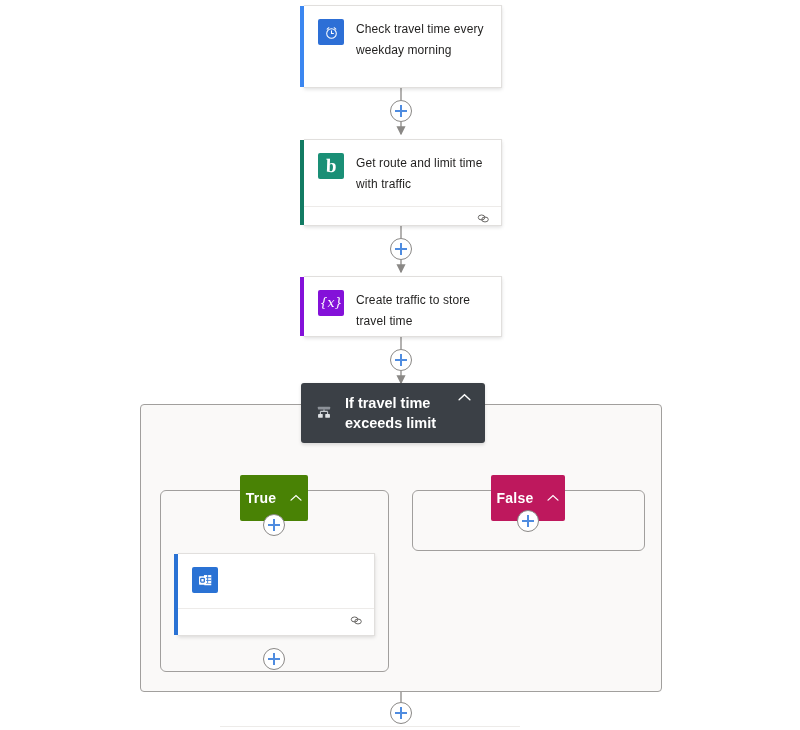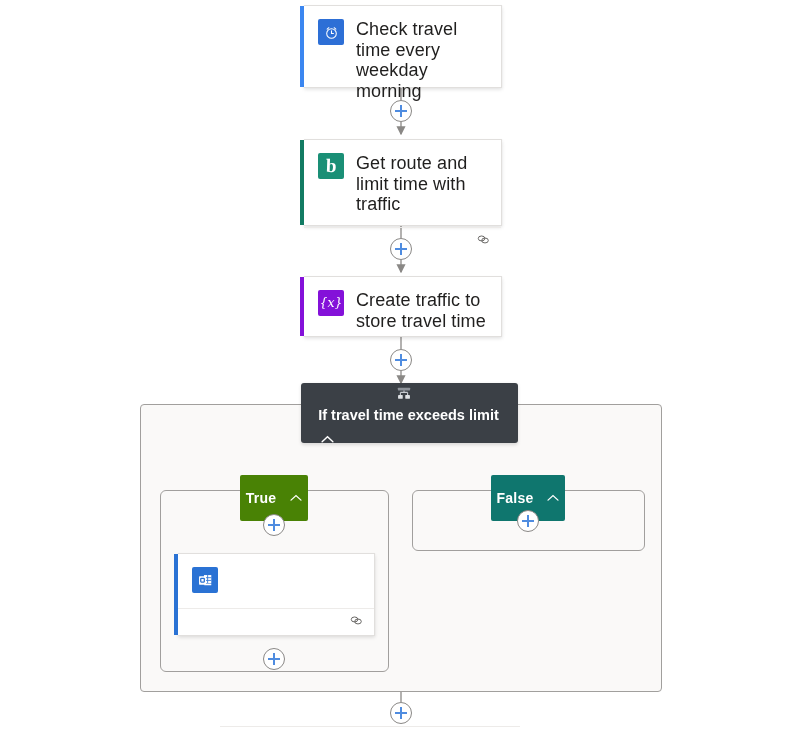--- a/index.html
+++ b/index.html
@@ -78,21 +78,21 @@
     height: 26px;
     flex: 0 0 26px;
     border-radius: 2px;
     margin-right: 12px;
     margin-top: 1px;
     display: flex;
     align-items: center;
     justify-content: center;
   }
   .card-title {
-    font-size: 18px;
+    font-size: 12px;
     line-height: 20.5px;
     color: #201f1e;
     font-weight: 400;
     letter-spacing: .1px;
     padding-top: 1px;
   }
   .card-footer {
     border-top: 1px solid #edebe9;
     height: 26px;
     flex: 0 0 26px;
@@ -157,21 +157,21 @@
     position: absolute;
     box-sizing: border-box;
     display: flex;
     align-items: center;
     justify-content: center;
     border-radius: 2px;
     height: 46px;
     padding: 0 12px;
   }
   .pill-true  { background: #498205; }
-  .pill-false { background: #0f766e; }
+  .pill-false { background: #be185d; }
   .pill-label {
     color: #ffffff;
     font-size: 14px;
     font-weight: 700;
     letter-spacing: .2px;
   }
   .pill-chevron { margin-left: 14px; display: flex; }
 
   
   .plus {
@@ -281,21 +281,21 @@
   <div class="card" style="left:304px; top:276px; width:198px; height:61px;">
     <div class="card-accent" style="background:#8411d9;"></div>
     <div class="card-head">
       <div class="card-icon ic-var">
         <span class="var-glyph">{x}</span>
       </div>
       <div class="card-title">Create traffic to store travel time</div>
     </div>
   </div>
 
-  <div class="cond-node" style="left:301px; top:383px; width:217px; height:60px;flex-direction:column;">
+  <div class="cond-node" style="left:301px; top:383px; width:184px; height:60px;">
     <div class="cond-icon">
       <svg width="18" height="18" viewBox="0 0 20 20" fill="none" stroke="#c8ccd1" stroke-width="1.2">
         <rect x="3.2" y="3.0" width="13.6" height="3.0" rx="0.6" fill="#8d9299" stroke="none"></rect>
         <path d="M10 6 V8.2 M6 8.2 H14 M6 8.2 V11 M14 8.2 V11" stroke="#c8ccd1"></path>
         <rect x="3.4" y="11.2" width="5.2" height="4.0" rx="0.5" fill="#dfe2e5" stroke="none"></rect>
         <rect x="11.4" y="11.2" width="5.2" height="4.0" rx="0.5" fill="#dfe2e5" stroke="none"></rect>
       </svg>
     </div>
     <div class="cond-title">If travel time exceeds limit</div>
     <div class="cond-chevron">

